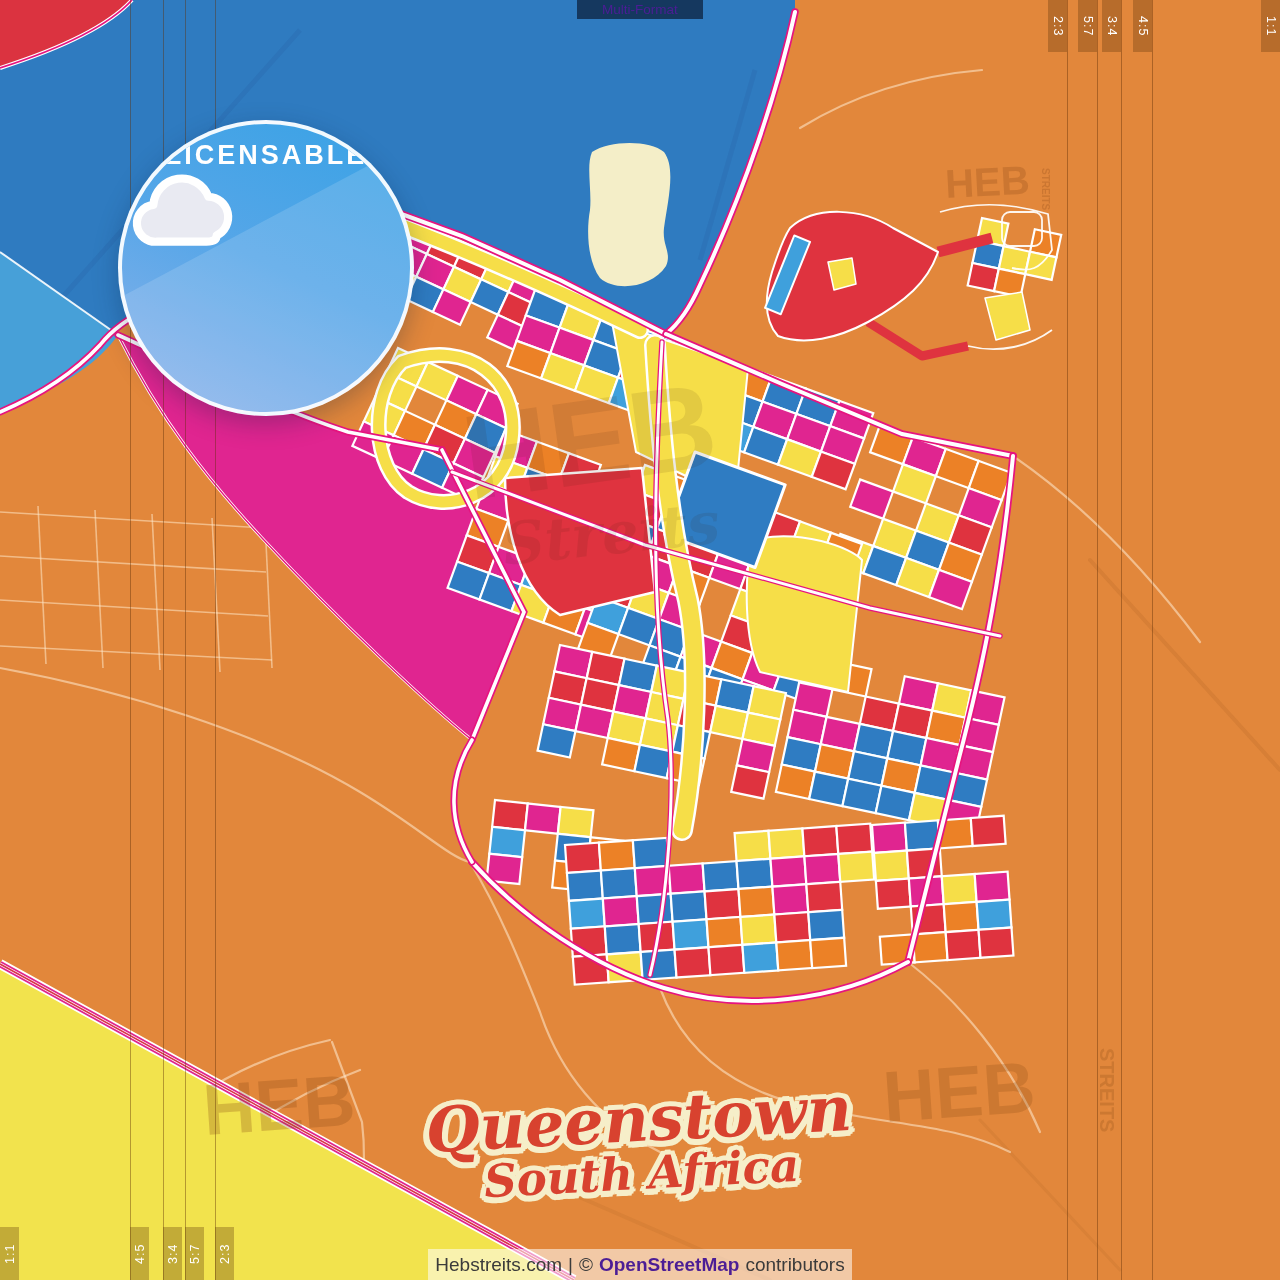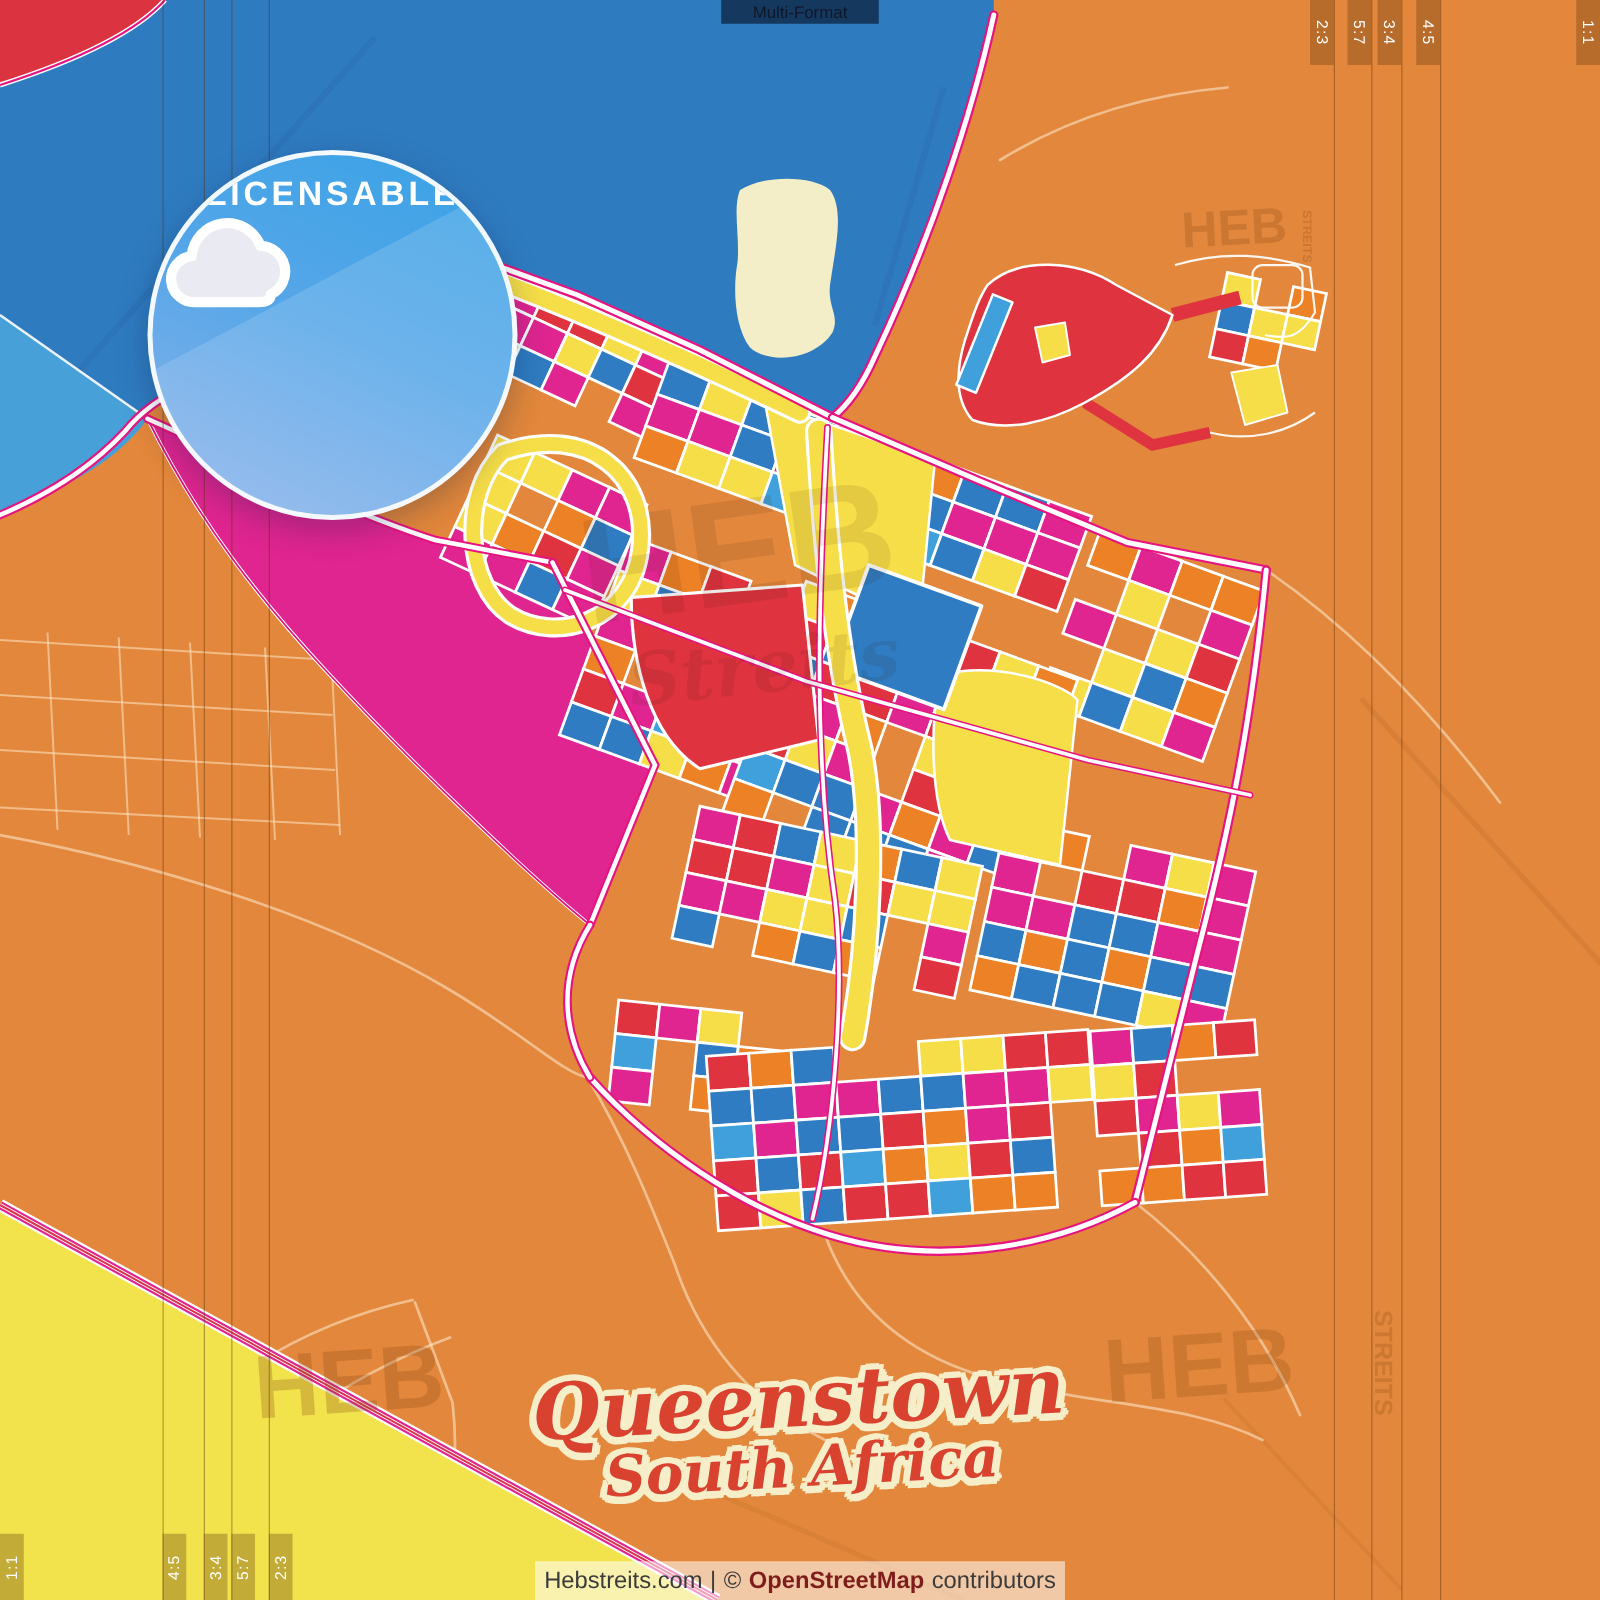--- a/index.html
+++ b/index.html
@@ -14,21 +14,21 @@
   
   .band{position:absolute;width:19px;background:rgba(92,52,10,0.32);
         color:#fff;font-size:12.5px;display:flex;align-items:center;
         justify-content:center;letter-spacing:1px;}
   .band.top{top:0;height:52px;writing-mode:vertical-rl;}
   .band.bottom{top:1227px;height:53px;writing-mode:vertical-rl;
         transform:rotate(180deg);}
 
   
   .format-tag{position:absolute;left:577px;top:0;width:126px;height:19px;
-        background:rgba(15,40,70,0.80);color:#0f172a;font-size:13.5px;
+        background:rgba(15,40,70,0.80);color:#4c1d95;font-size:13.5px;
         display:flex;align-items:center;justify-content:center;}
 
   
   .badge{position:absolute;left:118px;top:120px;width:288px;height:288px;
         border-radius:50%;
         background:linear-gradient(205deg,#38A2E5 0%,#55A6E8 48%,#8FB3EA 100%);
         border:4px solid rgba(255,255,255,0.93);
         box-shadow:0 8px 26px rgba(0,30,60,0.28);
         display:flex;flex-direction:column;align-items:center;overflow:hidden;}
   .badge:before{content:"";position:absolute;left:-40px;top:110px;width:420px;
@@ -47,21 +47,21 @@
           -5px 0 0 #F6EEC9, 5px 0 0 #F6EEC9, 0 -5px 0 #F6EEC9, 0 5px 0 #F6EEC9,
           -4px -4px 0 #F6EEC9, 4px -4px 0 #F6EEC9, -4px 4px 0 #F6EEC9, 4px 4px 0 #F6EEC9,
           -6px 2px 0 #F6EEC9, 6px 2px 0 #F6EEC9, -2px 6px 0 #F6EEC9, 2px 6px 0 #F6EEC9;}
   .title .t1{font-size:62px;}
   .title .t2{font-size:45px;}
 
   
   .attrib{position:absolute;left:428px;top:1249px;width:424px;height:31px;
         background:rgba(255,255,255,0.55);display:flex;align-items:center;
         justify-content:center;gap:6px;font-size:19px;color:#3B3B3B;text-align:center;}
-  .attrib .bold{font-weight:bold;color:#7f1d1d;}
+  .attrib .bold{font-weight:bold;color:#4c1d95;}
 
   
 </style>
 </head>
 <body>
 
 <div id="stage">
 
   <svg id="map" width="1280" height="1280" viewBox="0 0 1280 1280">
 

